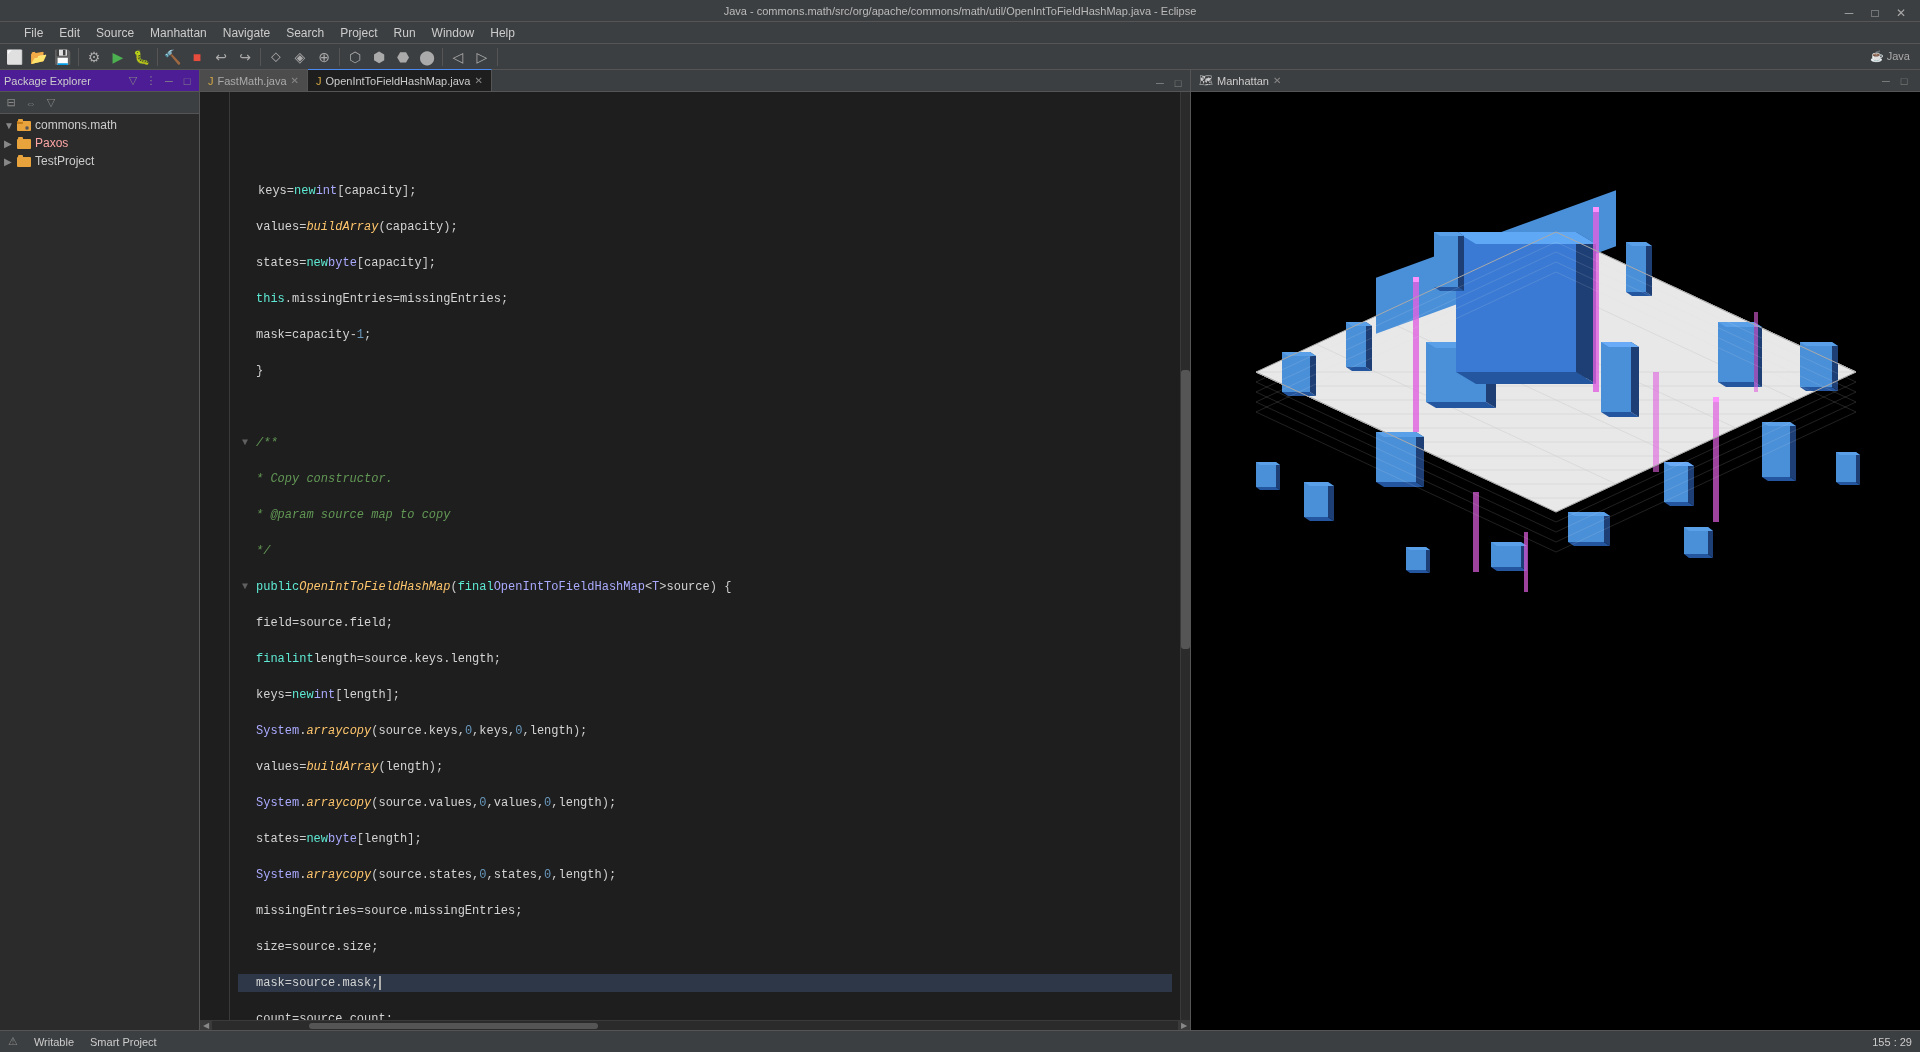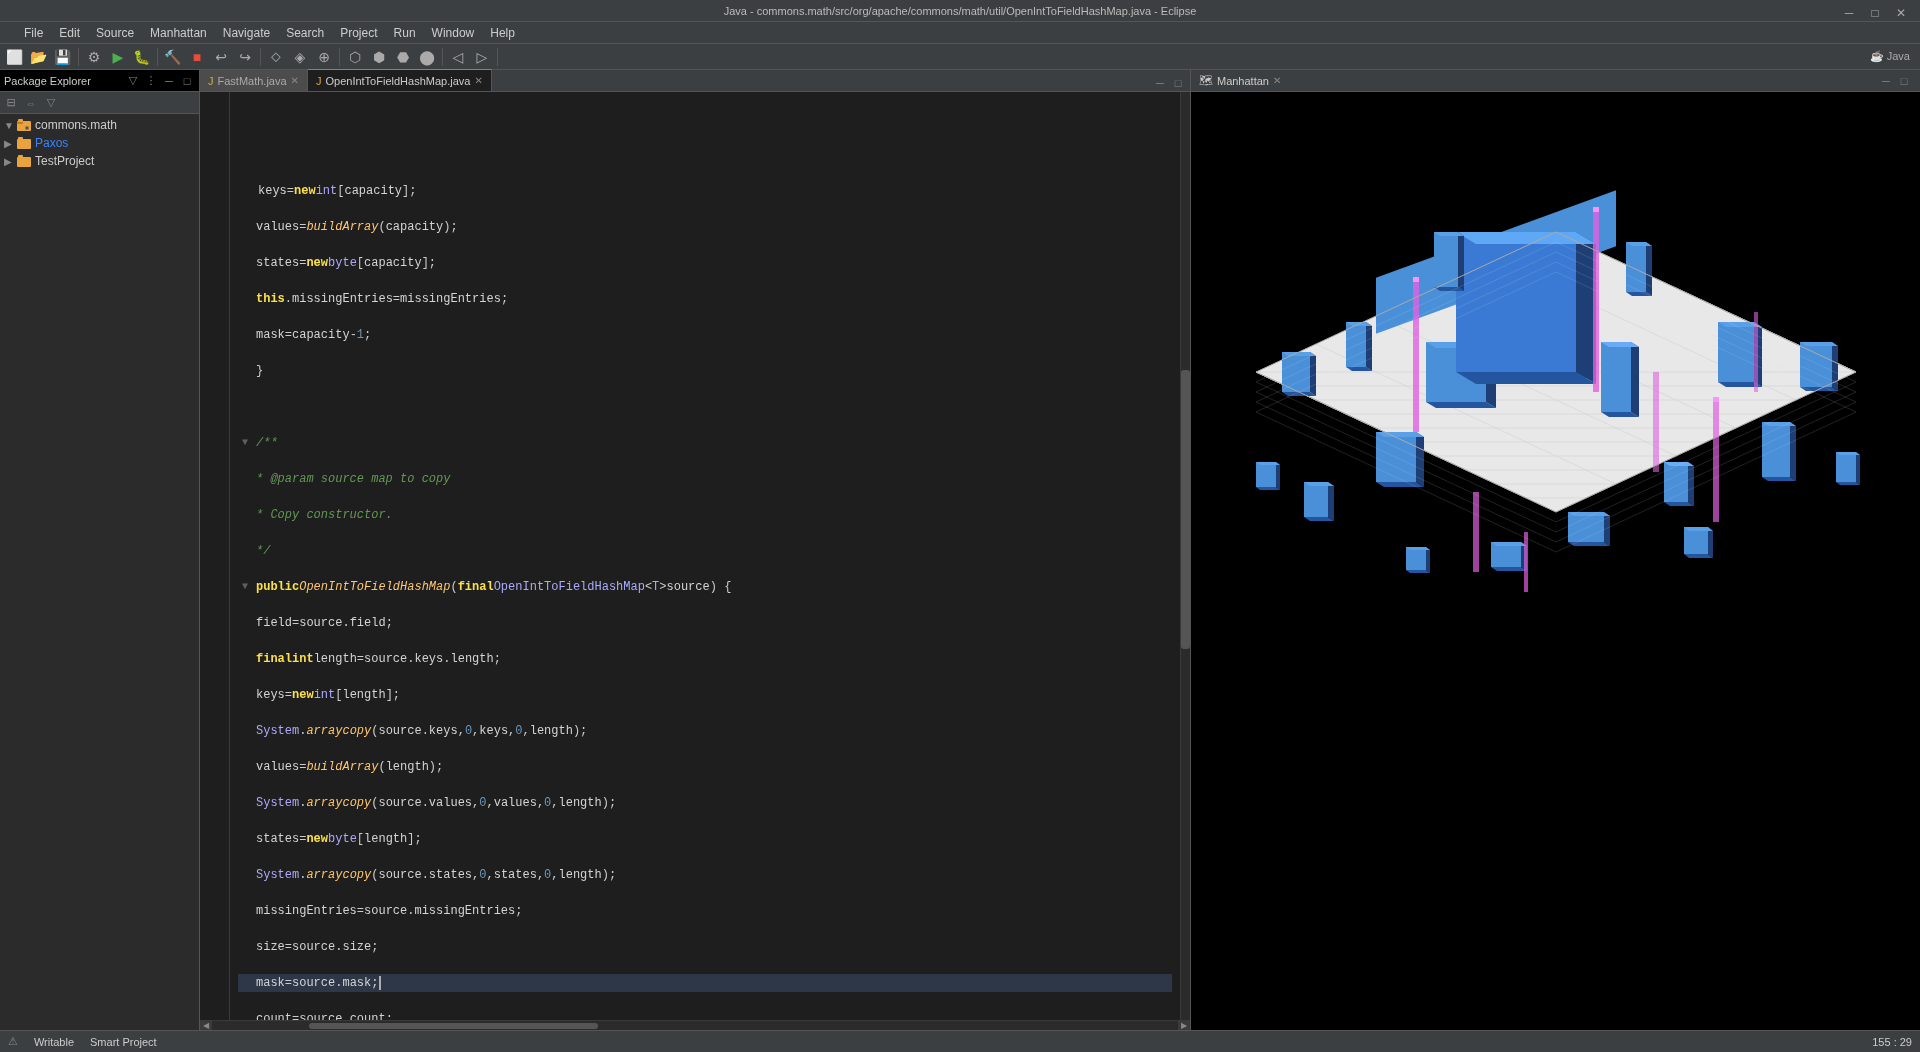--- a/index.html
+++ b/index.html
@@ -66,21 +66,21 @@
     
     #left-panel {
       width: 200px;
       background: #2b2b2b;
       border-right: 1px solid #555;
       display: flex;
       flex-direction: column;
     }
     #left-panel-header {
       height: 22px;
-      background: #000000;
+      background: #4c1d95;
       border-bottom: 1px solid #555;
       display: flex;
       align-items: center;
       padding: 0 4px;
       font-size: 11px;
       color: #cccccc;
     }
     .panel-title { flex: 1; font-size: 11px; }
     .panel-icons { display: flex; gap: 2px; }
     .panel-icon-btn {
@@ -174,21 +174,21 @@
       font-size: 12px;
       line-height: 18px;
       padding: 0 8px;
       white-space: pre;
       overflow: visible;
       color: #d4d4d4;
     }
     .code-line { display: flex; align-items: center; min-height: 18px; }
 
     
-    .kw { color: #fde047; font-weight: bold; }
+    .kw { color: #5eead4; font-weight: normal; }
     .type { color: #aaaaff; }
     .comment { color: #629755; font-style: italic; }
     .method { color: #ffc66d; font-style: italic; }
     .num { color: #6897bb; }
     .var { color: #d4d4d4; }
     .punct { color: #cccccc; }
 
     
     #code-area::-webkit-scrollbar { width: 10px; height: 10px; }
     #code-area::-webkit-scrollbar-track { background: #2b2b2b; }
@@ -338,21 +338,21 @@
       </div>
 
       <div class="tree-item">
         <span class="tree-arrow">▶</span>
         <span class="tree-icon icon-folder">
           <svg width="14" height="14" viewBox="0 0 14 14">
             <rect x="0" y="3" width="14" height="10" fill="#e8a33d" rx="1"></rect>
             <rect x="1" y="1" width="5" height="3" fill="#e8a33d" rx="1"></rect>
           </svg>
         </span>
-        <span style="color:#3b82f6;">Paxos</span>
+        <span style="color:#fca5a5;">Paxos</span>
       </div>
 
       <div class="tree-item">
         <span class="tree-arrow">▶</span>
         <span class="tree-icon icon-folder">
           <svg width="14" height="14" viewBox="0 0 14 14">
             <rect x="0" y="3" width="14" height="10" fill="#e8a33d" rx="1"></rect>
             <rect x="1" y="1" width="5" height="3" fill="#e8a33d" rx="1"></rect>
           </svg>
         </span>
@@ -394,22 +394,22 @@
         <div style="padding-top:0;">
 
 <div class="code-line" style="padding-left:4px;"><span style="width:14px;display:inline-block;color:#606060;font-size:10px;"></span><span style="color:#8888aa;margin-right:2px;"></span>            <span class="var">keys</span> <span class="punct">=</span> <span class="kw">new</span> <span class="type">int</span><span class="punct">[</span><span class="var">capacity</span><span class="punct">];</span></div>
 <div class="code-line" style="padding-left:4px;"><span style="width:14px;display:inline-block;color:#606060;font-size:10px;"></span>            <span class="var">values</span> <span class="punct">=</span> <span class="method">buildArray</span><span class="punct">(</span><span class="var">capacity</span><span class="punct">);</span></div>
 <div class="code-line" style="padding-left:4px;"><span style="width:14px;display:inline-block;color:#606060;font-size:10px;"></span>            <span class="var">states</span> <span class="punct">=</span> <span class="kw">new</span> <span class="type">byte</span><span class="punct">[</span><span class="var">capacity</span><span class="punct">];</span></div>
 <div class="code-line" style="padding-left:4px;"><span style="width:14px;display:inline-block;color:#606060;font-size:10px;"></span>            <span class="kw">this</span><span class="punct">.</span><span class="var">missingEntries</span> <span class="punct">=</span> <span class="var">missingEntries</span><span class="punct">;</span></div>
 <div class="code-line" style="padding-left:4px;"><span style="width:14px;display:inline-block;color:#606060;font-size:10px;"></span>            <span class="var">mask</span>  <span class="punct">=</span> <span class="var">capacity</span> <span class="punct">-</span> <span class="num">1</span><span class="punct">;</span></div>
 <div class="code-line" style="padding-left:4px;"><span style="width:14px;display:inline-block;color:#606060;font-size:10px;"></span>        <span class="punct">}</span></div>
 <div class="code-line" style="height:18px;"></div>
 <div class="code-line" style="padding-left:4px;"><span style="width:14px;display:inline-block;color:#606060;font-size:10px;">▼</span>        <span class="comment">/**</span></div>
+<div class="code-line" style="padding-left:4px;"><span style="width:14px;display:inline-block;color:#606060;font-size:10px;"></span>         <span class="comment">* Copy constructor.</span></div>
 <div class="code-line" style="padding-left:4px;"><span style="width:14px;display:inline-block;color:#606060;font-size:10px;"></span>         <span class="comment">* @param source map to copy</span></div>
-<div class="code-line" style="padding-left:4px;"><span style="width:14px;display:inline-block;color:#606060;font-size:10px;"></span>         <span class="comment">* Copy constructor.</span></div>
 <div class="code-line" style="padding-left:4px;"><span style="width:14px;display:inline-block;color:#606060;font-size:10px;"></span>         <span class="comment">*/</span></div>
 <div class="code-line" style="padding-left:4px;"><span style="width:14px;display:inline-block;color:#606060;font-size:10px;">▼</span>        <span class="kw">public</span> <span class="method">OpenIntToFieldHashMap</span><span class="punct">(</span><span class="kw">final</span> <span class="type">OpenIntToFieldHashMap</span><span class="punct">&lt;</span><span class="type">T</span><span class="punct">&gt;</span> <span class="var">source</span><span class="punct">) {</span></div>
 <div class="code-line" style="padding-left:4px;"><span style="width:14px;display:inline-block;color:#606060;font-size:10px;"></span>            <span class="var">field</span> <span class="punct">=</span> <span class="var">source</span><span class="punct">.</span><span class="var">field</span><span class="punct">;</span></div>
 <div class="code-line" style="padding-left:4px;"><span style="width:14px;display:inline-block;color:#606060;font-size:10px;"></span>            <span class="kw">final</span> <span class="kw">int</span> <span class="var">length</span> <span class="punct">=</span> <span class="var">source</span><span class="punct">.</span><span class="var">keys</span><span class="punct">.</span><span class="var">length</span><span class="punct">;</span></div>
 <div class="code-line" style="padding-left:4px;"><span style="width:14px;display:inline-block;color:#606060;font-size:10px;"></span>            <span class="var">keys</span> <span class="punct">=</span> <span class="kw">new</span> <span class="type">int</span><span class="punct">[</span><span class="var">length</span><span class="punct">];</span></div>
 <div class="code-line" style="padding-left:4px;"><span style="width:14px;display:inline-block;color:#606060;font-size:10px;"></span>            <span class="type">System</span><span class="punct">.</span><span class="method">arraycopy</span><span class="punct">(</span><span class="var">source</span><span class="punct">.</span><span class="var">keys</span><span class="punct">,</span> <span class="num">0</span><span class="punct">,</span> <span class="var">keys</span><span class="punct">,</span> <span class="num">0</span><span class="punct">,</span> <span class="var">length</span><span class="punct">);</span></div>
 <div class="code-line" style="padding-left:4px;"><span style="width:14px;display:inline-block;color:#606060;font-size:10px;"></span>            <span class="var">values</span> <span class="punct">=</span> <span class="method">buildArray</span><span class="punct">(</span><span class="var">length</span><span class="punct">);</span></div>
 <div class="code-line" style="padding-left:4px;"><span style="width:14px;display:inline-block;color:#606060;font-size:10px;"></span>            <span class="type">System</span><span class="punct">.</span><span class="method">arraycopy</span><span class="punct">(</span><span class="var">source</span><span class="punct">.</span><span class="var">values</span><span class="punct">,</span> <span class="num">0</span><span class="punct">,</span> <span class="var">values</span><span class="punct">,</span> <span class="num">0</span><span class="punct">,</span> <span class="var">length</span><span class="punct">);</span></div>
 <div class="code-line" style="padding-left:4px;"><span style="width:14px;display:inline-block;color:#606060;font-size:10px;"></span>            <span class="var">states</span> <span class="punct">=</span> <span class="kw">new</span> <span class="type">byte</span><span class="punct">[</span><span class="var">length</span><span class="punct">];</span></div>
 <div class="code-line" style="padding-left:4px;"><span style="width:14px;display:inline-block;color:#606060;font-size:10px;"></span>            <span class="type">System</span><span class="punct">.</span><span class="method">arraycopy</span><span class="punct">(</span><span class="var">source</span><span class="punct">.</span><span class="var">states</span><span class="punct">,</span> <span class="num">0</span><span class="punct">,</span> <span class="var">states</span><span class="punct">,</span> <span class="num">0</span><span class="punct">,</span> <span class="var">length</span><span class="punct">);</span></div>

